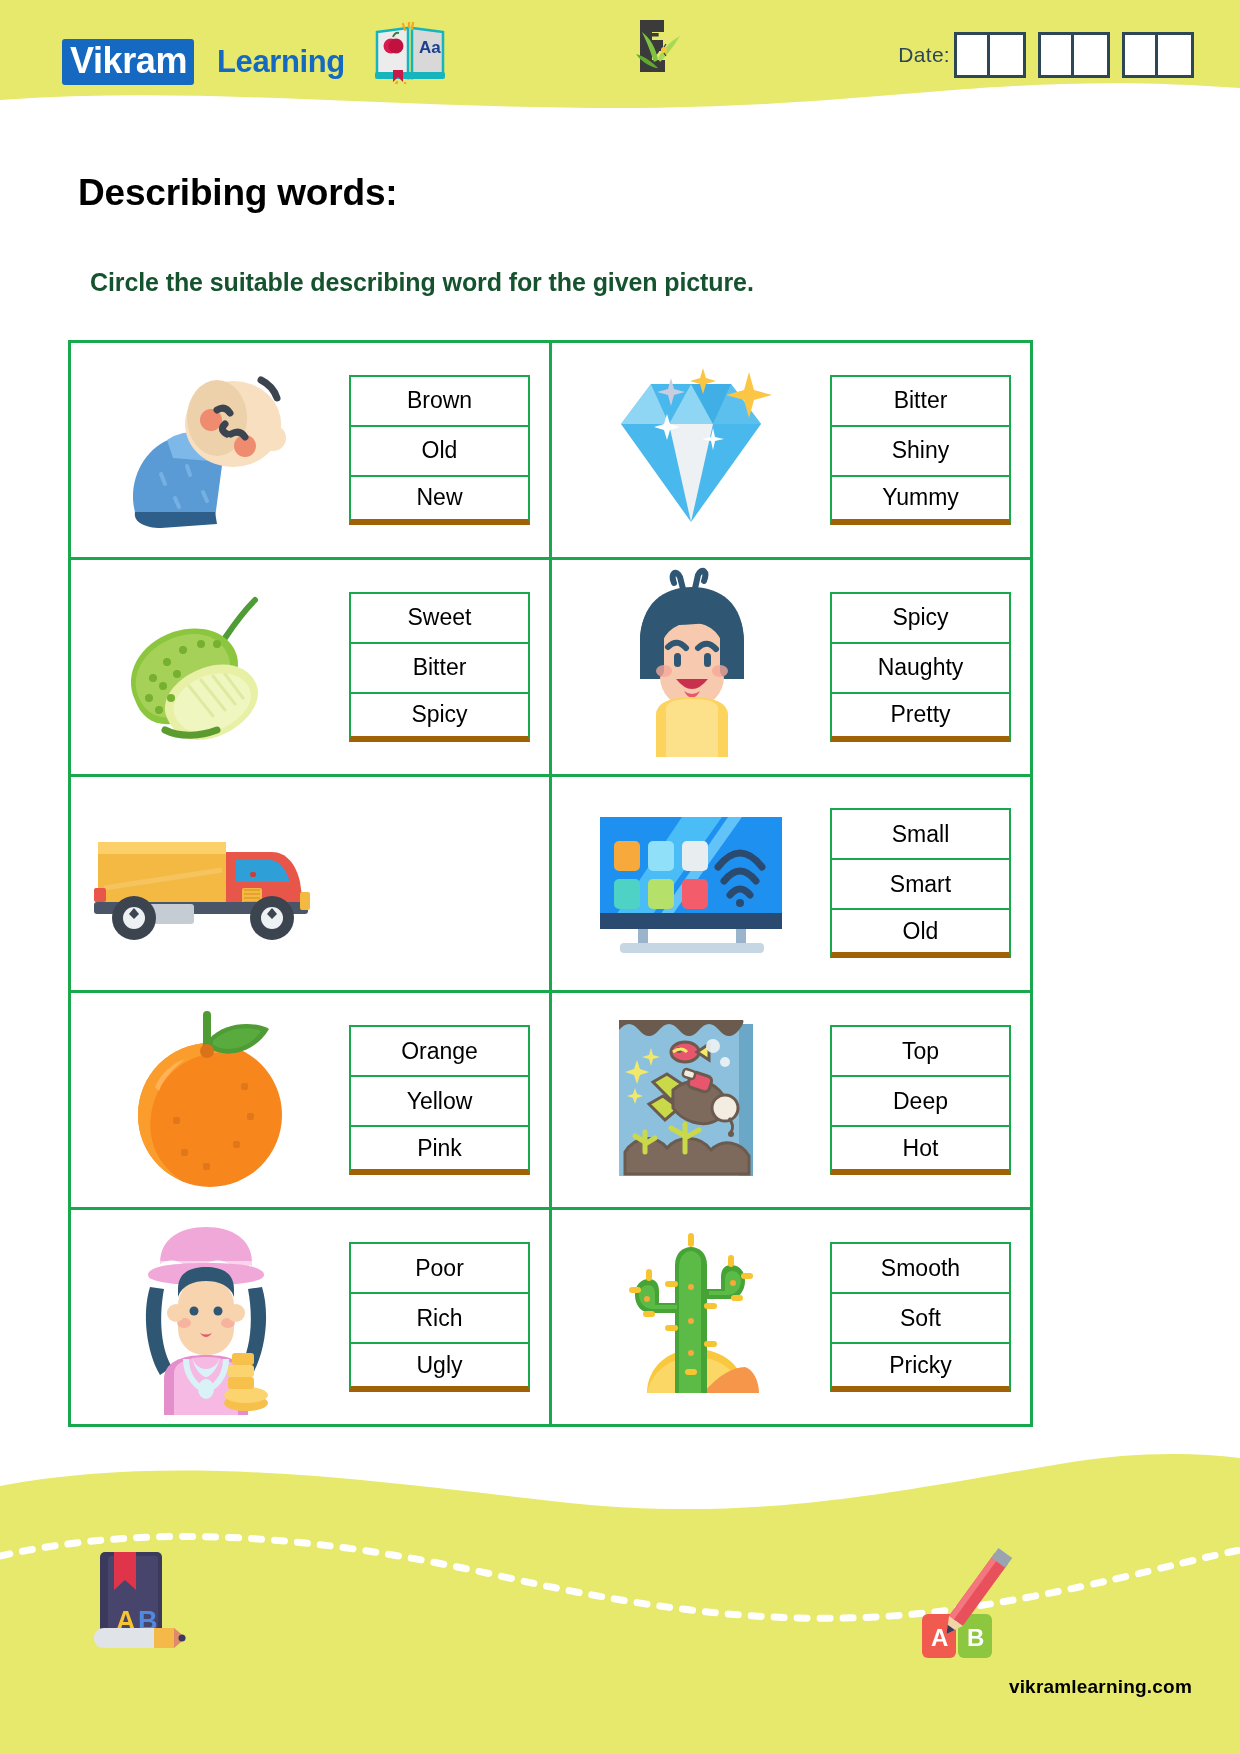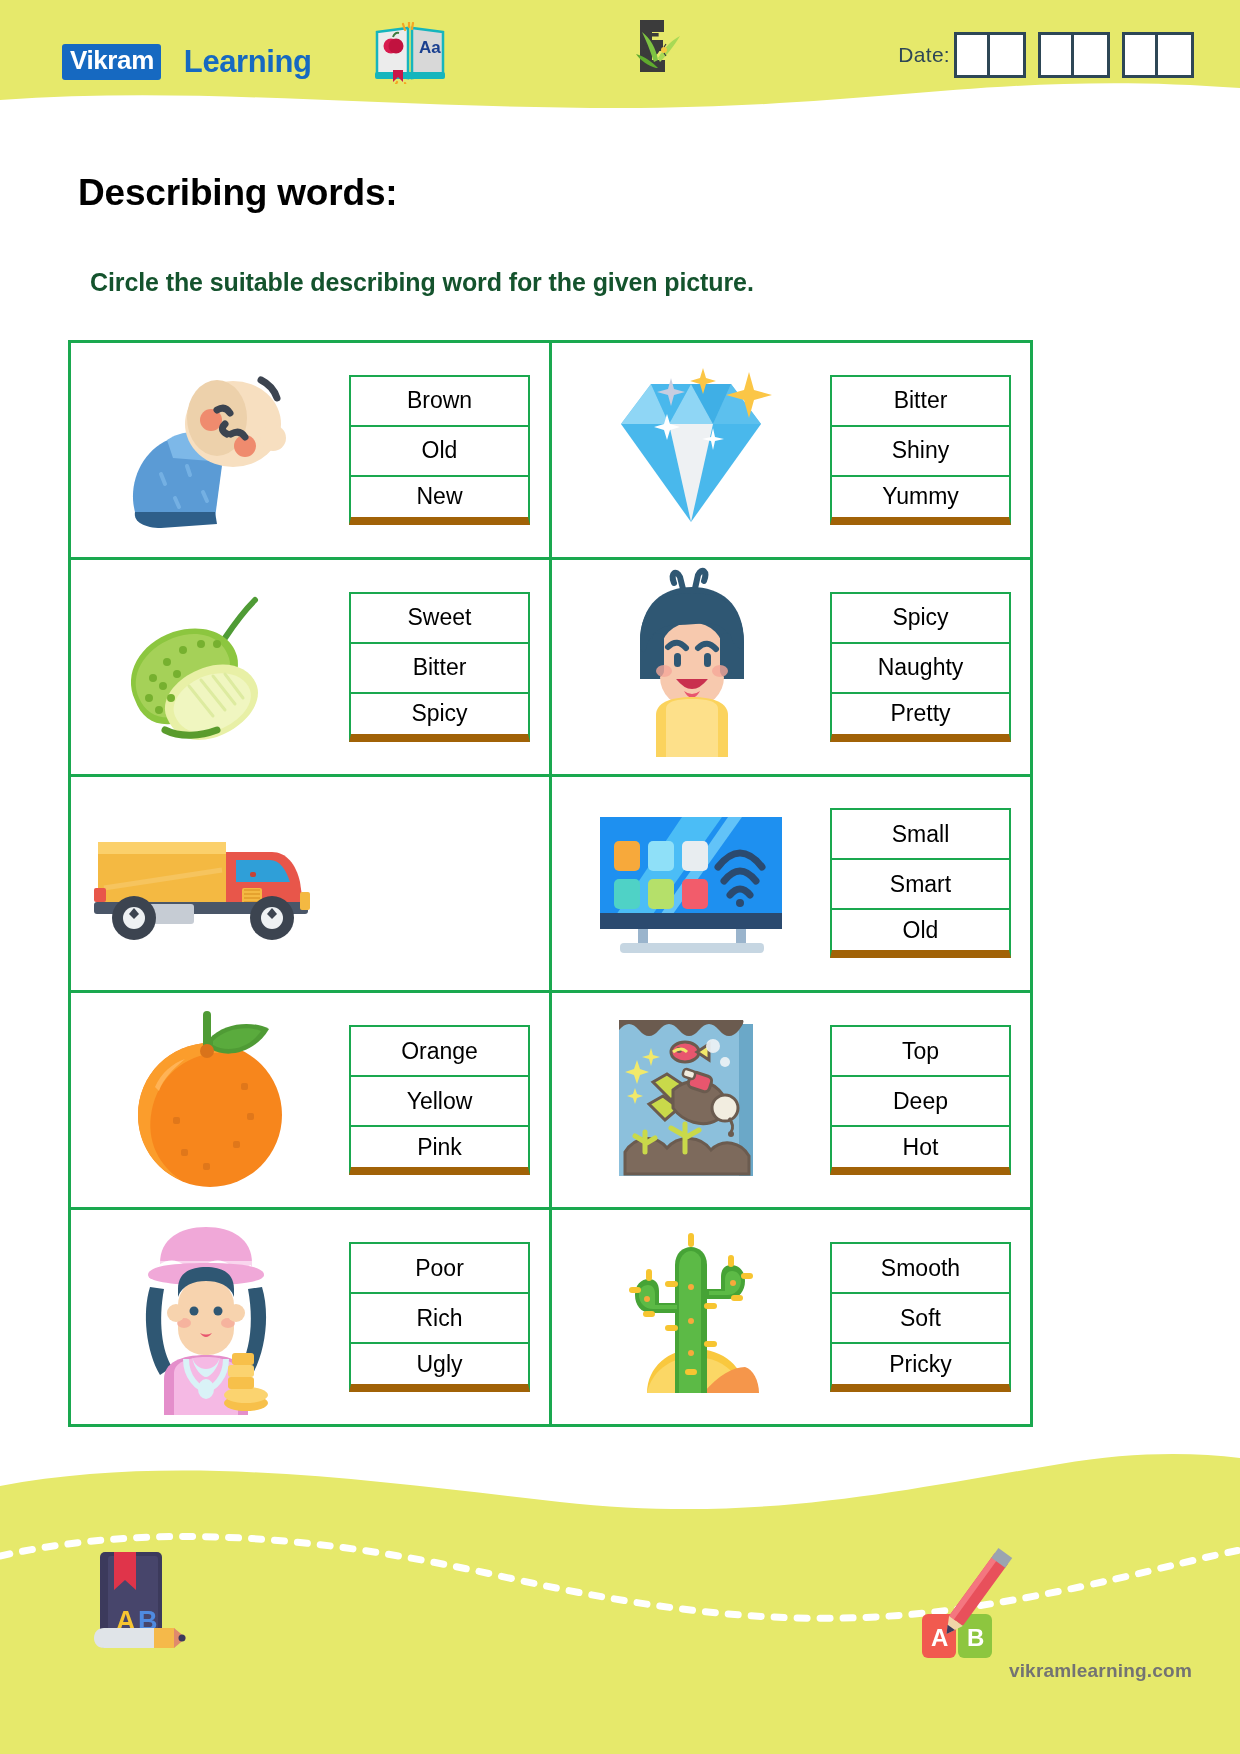--- a/index.html
+++ b/index.html
@@ -22,21 +22,21 @@
     width: 1240px; height: 118px;
   }
   .logo {
     position: absolute; left: 62px; top: 40px;
     display: flex; align-items: center;
     height: 44px;
   }
   .logo-badge {
     background: #1669c1;
     color: #ffffff;
-    font-size: 26px;
+    font-size: 36px;
     font-weight: bold;
     padding: 2px 7px 4px 8px;
     line-height: 1.12;
     letter-spacing: -0.4px;
     border-radius: 3px;
   }
   .logo-word {
     color: #1669c1;
     font-size: 31px;
     font-weight: bold;
@@ -140,35 +140,35 @@
     border: 2px solid #1aa84f;
     border-bottom: none;
     height: 50px;
     display: flex;
     align-items: center;
     justify-content: center;
     font-size: 23px;
     color: #000000;
     background: #ffffff;
   }
-  .opt:last-child { border-bottom: 8px solid #a16207; }
+  .opt:last-child { border-bottom: 6px solid #a16207; }
 
   
   .footer {
     position: absolute;
     left: 0; bottom: 0;
     width: 1240px; height: 330px;
     overflow: hidden;
   }
   .footer-site {
     position: absolute;
-    right: 48px; bottom: 72px;
+    right: 48px; bottom: 56px;
     font-size: 19px;
     font-weight: bold;
-    color: #737373;
+    color: #000000;
     letter-spacing: 0.2px;
   }
 </style>
 </head>
 <body>
 
 <div class="header">
   <svg class="header-bg" viewBox="0 0 1240 118" preserveAspectRatio="none">
     <path d="M0,0 H1240 V88 C1000,70 880,108 620,108 C380,108 200,86 0,100 Z" fill="#e6e96b"></path>
   </svg>

